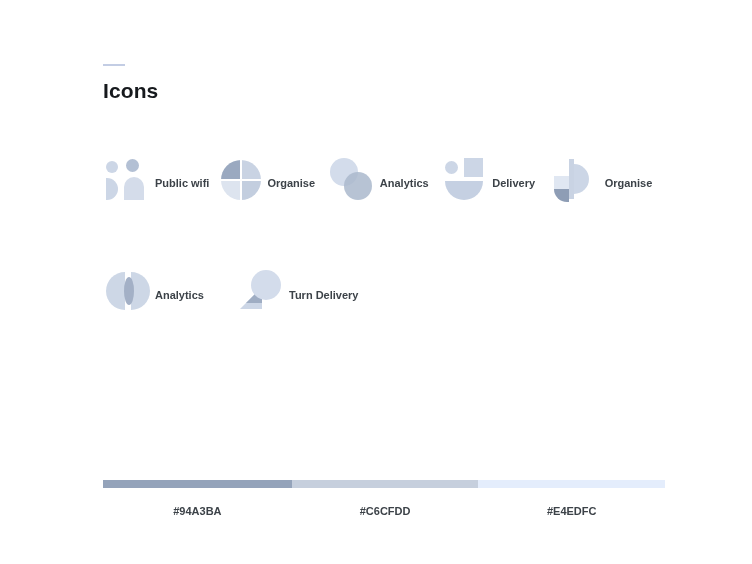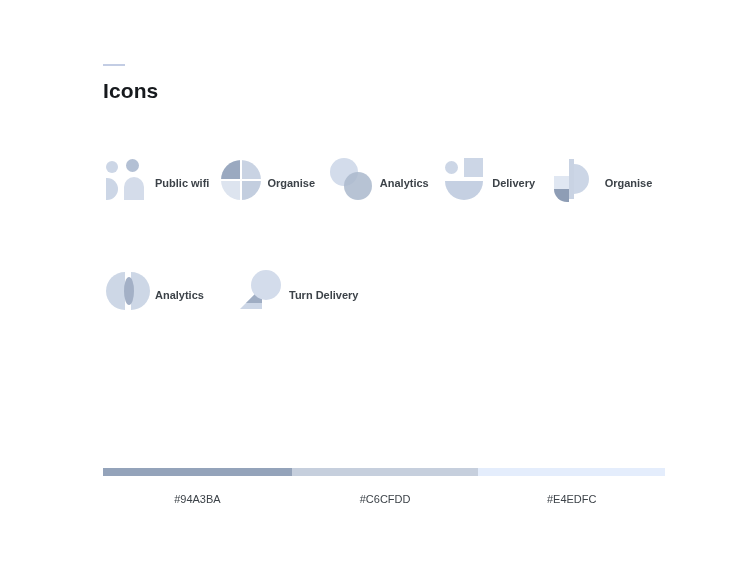--- a/index.html
+++ b/index.html
@@ -141,22 +141,23 @@
   .sv-in { width: 20px; height: 20px; border-radius: 50%; background: #dfe6f1; left: 15px; top: 14px; }
 
   
   .to-top { width: 34px; height: 17px; background: #d6dfec; border-radius: 0 0 34px 34px; left: 8px; top: 4px; }
   .to-bot { width: 34px; height: 17px; background: #bfcade; border-radius: 34px 34px 0 0; left: 8px; top: 25px; }
 
   
   .swatches {
     position: absolute;
     left: 95px;
-    top: 468px;
+    top: 480px;
     width: 562px;
+    font-weight: bold;
   }
   .swatch-bar {
     display: flex;
     height: 8px;
     width: 100%;
   }
   .swatch-seg { height: 8px; }
   .swatch-labels {
     display: flex;
     margin-top: 17px;

